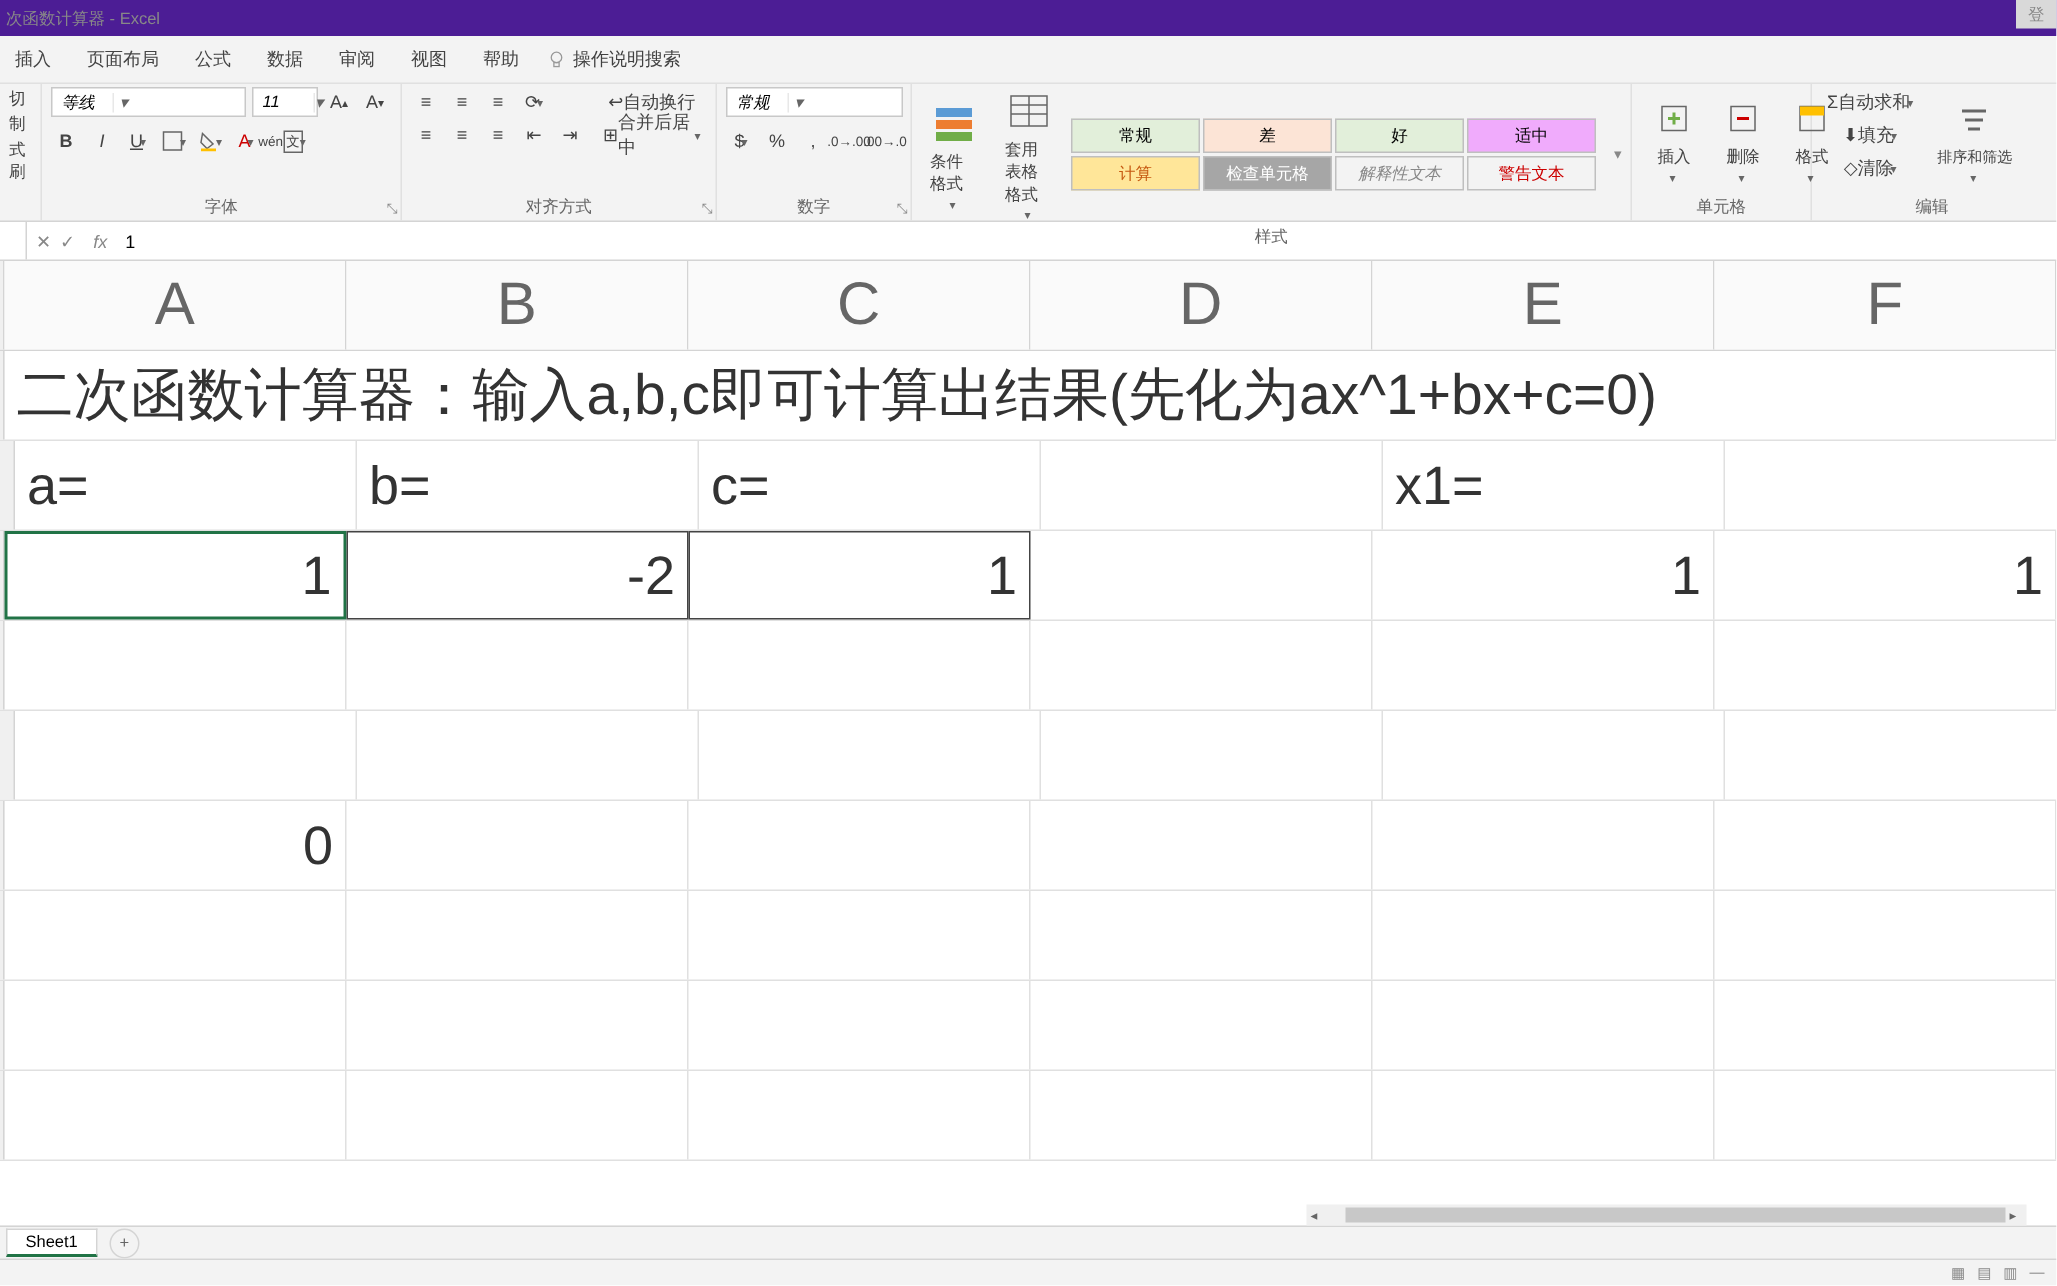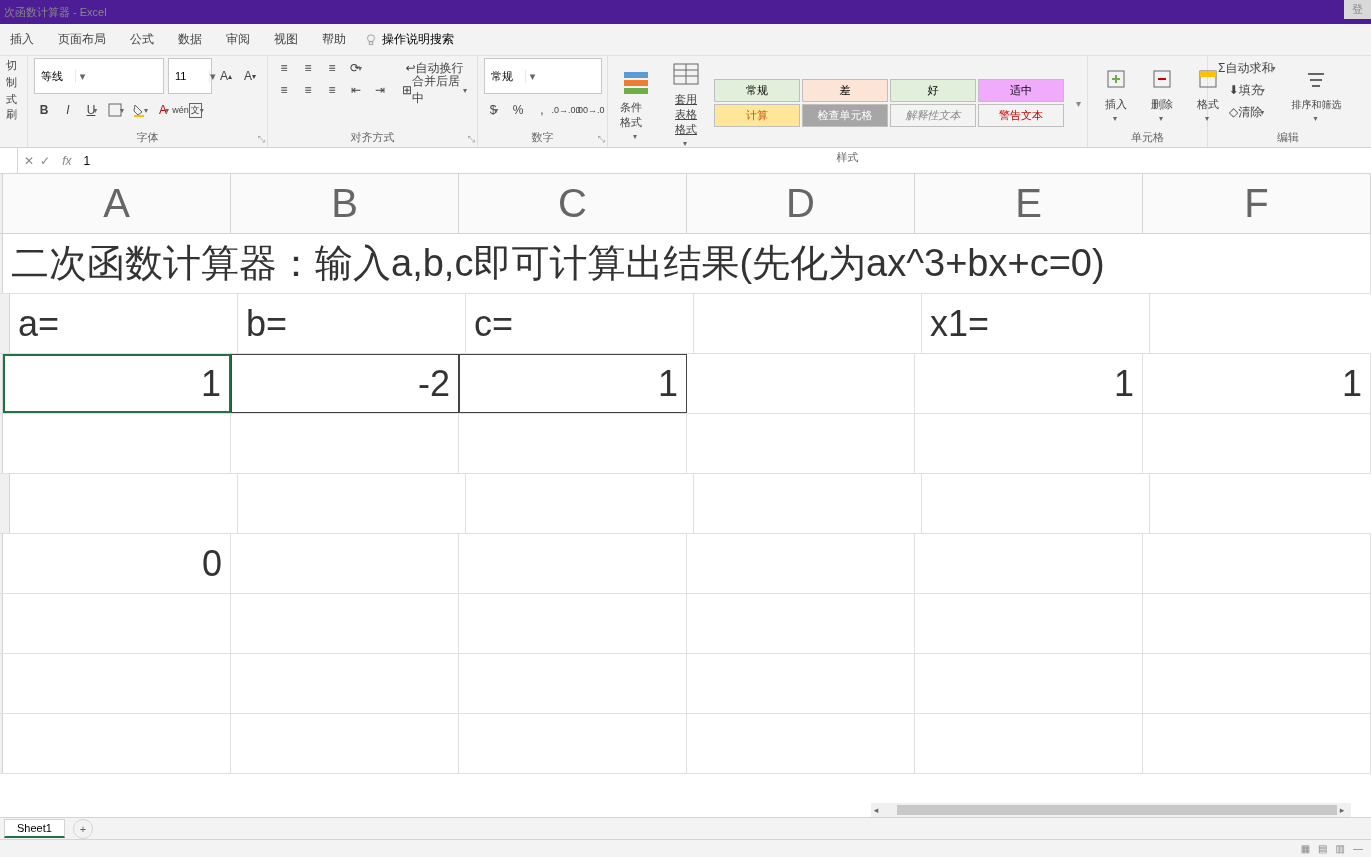--- a/index.html
+++ b/index.html
@@ -3,30 +3,30 @@
 <meta charset="utf-8">
 <style>
 * { margin: 0; padding: 0; box-sizing: border-box; font-family: "Microsoft YaHei", "Segoe UI", sans-serif; }
 body { background: #fff; overflow: hidden; width: 1371px; height: 857px; position: relative; }
 
 .titlebar { height: 24px; background: #4c1d95; font-size: 11px; color: #888; display: flex; align-items: center; padding-left: 4px; }
 .titlebar .login { position: absolute; right: 0; top: 0; background: #d9d9d9; padding: 2px 8px; font-size: 11px; }
 
 .menubar { height: 32px; background: #f3f3f3; display: flex; align-items: center; padding-left: 4px; gap: 12px; font-size: 12px; color: #444; border-bottom: 1px solid #e0e0e0; }
 .menubar .item { padding: 4px 6px; cursor: pointer; }
-.menubar .tell { display: flex; align-items: center; gap: 4px; color: #000000; }
+.menubar .tell { display: flex; align-items: center; gap: 4px; color: #404040; }
 .lightbulb { width: 14px; height: 14px; }
 
 .ribbon { height: 92px; background: #f3f3f3; display: flex; border-bottom: 1px solid #d4d4d4; }
 .rgroup { border-right: 1px solid #e0e0e0; display: flex; flex-direction: column; padding: 2px 6px 0 6px; position: relative; }
 .rgroup .body { flex: 1; display: flex; flex-direction: column; gap: 2px; }
 .rgroup .label { font-size: 11px; color: #666; text-align: center; padding: 2px 0; }
 .rgroup .corner { position: absolute; right: 2px; bottom: 2px; font-size: 9px; color: #888; }
 
-.combo { display: inline-flex; border: 1px solid #c8c8c8; background: #fff; height: 36px; align-items: center; font-size: 11px; }
+.combo { display: inline-flex; border: 1px solid #c8c8c8; background: #fff; height: 20px; align-items: center; font-size: 11px; font-style: italic; }
 .combo .val { padding: 0 6px; min-width: 40px; }
 .combo .arrow { width: 14px; text-align: center; color: #666; border-left: 1px solid #e8e8e8; }
 
 .btn-row { display: flex; gap: 4px; align-items: center; }
 .ibtn { width: 20px; height: 20px; display: flex; align-items: center; justify-content: center; font-size: 12px; color: #444; cursor: pointer; }
 .ibtn.wide { width: auto; padding: 0 4px; }
 .splitarrow { font-size: 8px; color: #666; margin-left: -2px; }
 
 .vstack { display: flex; flex-direction: column; gap: 2px; }
 .bigbtn { display: flex; flex-direction: column; align-items: center; justify-content: center; padding: 0 6px; font-size: 11px; color: #444; cursor: pointer; gap: 2px; }
@@ -214,21 +214,21 @@
       </div>
       <div class="bigbtn">
         <span class="ico">
             <svg width="28" height="28" viewBox="0 0 28 28">
               <rect x="2" y="4" width="24" height="20" fill="none" stroke="#666"></rect>
               <line x1="2" y1="10" x2="26" y2="10" stroke="#666"></line>
               <line x1="2" y1="16" x2="26" y2="16" stroke="#666"></line>
               <line x1="14" y1="4" x2="14" y2="24" stroke="#666"></line>
             </svg>
           </span>
-        <span style="white-space:pre-line;text-align:center;text-decoration:underline;">套用
+        <span style="white-space:pre-line;">套用
 表格格式</span>
           <span class="splitarrow">▾</span>
       </div>
       <div class="stylegrid">
         <div class="stylebox" style="background:#e2efda;">常规</div>
         <div class="stylebox" style="background:#fce4d6;">差</div>
         <div class="stylebox" style="background:#e2efda;">好</div>
         <div class="stylebox" style="background:#f0abfc;">适中</div>
         <div class="stylebox" style="background:#ffe699;color:#c65911;">计算</div>
         <div class="stylebox" style="background:#a6a6a6;color:#fff;font-family:Liberation Serif, serif;">检查单元格</div>
@@ -314,21 +314,21 @@
     <div class="ch">B</div>
     <div class="ch">C</div>
     <div class="ch">D</div>
     <div class="ch">E</div>
     <div class="ch">F</div>
   </div>
   <div class="grid">
 
     <div class="row merged">
       <div class="rowhdr"></div>
-      <div class="cell" style="flex:0 0 1368px;font-size:38px;">二次函数计算器：输入a,b,c即可计算出结果(先化为ax^3+bx+c=0)</div>
+      <div class="cell" style="flex:0 0 1368px;font-size:38px;">二次函数计算器：输入a,b,c即可计算出结果(先化为ax^1+bx+c=0)</div>
     </div>
 
     <div class="row">
       <div class="rowhdr"></div>
       <div class="cell">a=</div>
       <div class="cell">b=</div>
       <div class="cell">c=</div>
       <div class="cell"></div>
       <div class="cell">x1=</div>
     </div>

